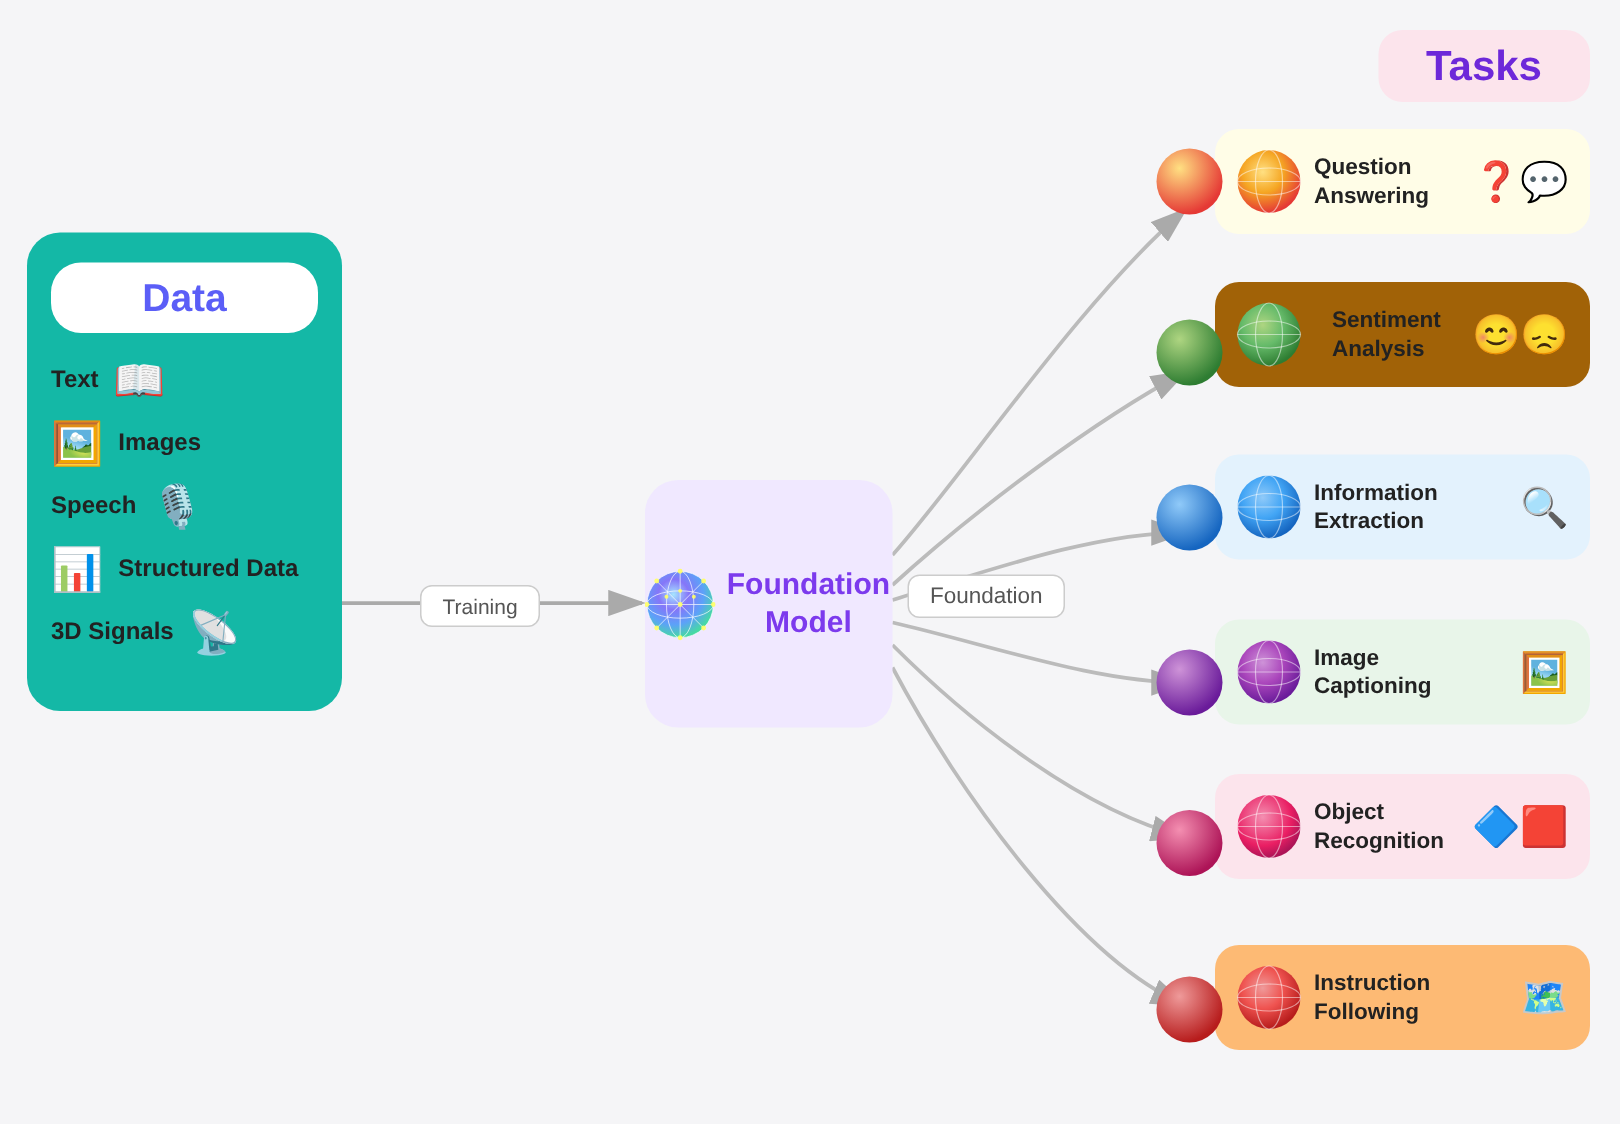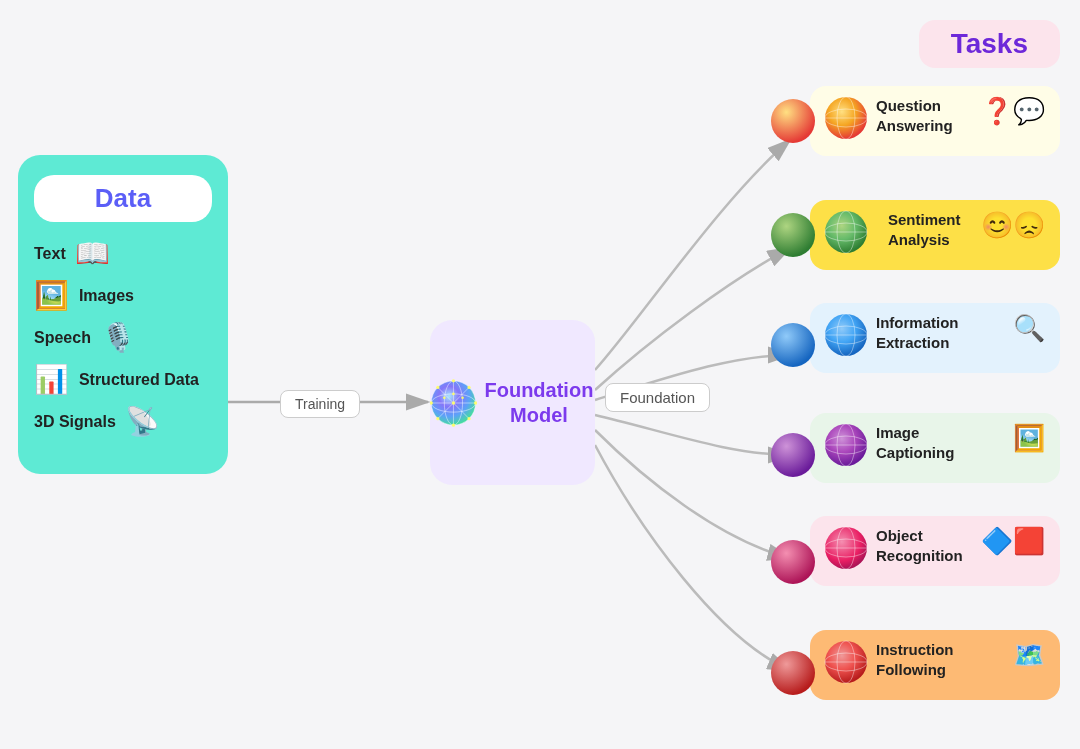--- a/index.html
+++ b/index.html
@@ -11,21 +11,21 @@
       overflow: hidden;
       position: relative;
     }
 
     
     .data-panel {
       position: absolute;
       left: 18px;
       top: 155px;
       width: 210px;
-      background: #5eead4;
+      background: #14b8a6;
       border-radius: 22px;
       padding: 20px 16px 24px 16px;
     }
     .data-label-box {
       background: white;
       border-radius: 20px;
       text-align: center;
       padding: 8px 18px;
       margin-bottom: 18px;
       display: inline-block;
@@ -115,40 +115,41 @@
       font-size: 28px;
       font-weight: 800;
     }
 
     
     .task-card {
       position: absolute;
       right: 20px;
       border-radius: 16px;
       display: flex;
+      align-items: center;
       gap: 8px;
       padding: 10px 14px;
       width: 250px;
       min-height: 70px;
     }
     .task-card .task-text {
       font-size: 15px;
       font-weight: 700;
       color: #222;
       line-height: 1.3;
       flex: 1;
     }
     .task-icon {
       font-size: 26px;
       flex-shrink: 0;
     }
 
     
     .task-qa { background: #fffde7; top: 86px; }
-    .task-sa { background: #fde047; top: 200px; gap: 20px; }
+    .task-sa { background: #a16207; top: 188px; gap: 20px; }
     .task-ie { background: #e3f2fd; top: 303px; }
     .task-ic { background: #e8f5e9; top: 413px; }
     .task-or { background: #fce4ec; top: 516px; }
     .task-if { background: #fdba74; top: 630px; }
 
     
     .fm-sphere {
       width: 72px;
       height: 72px;
     }

